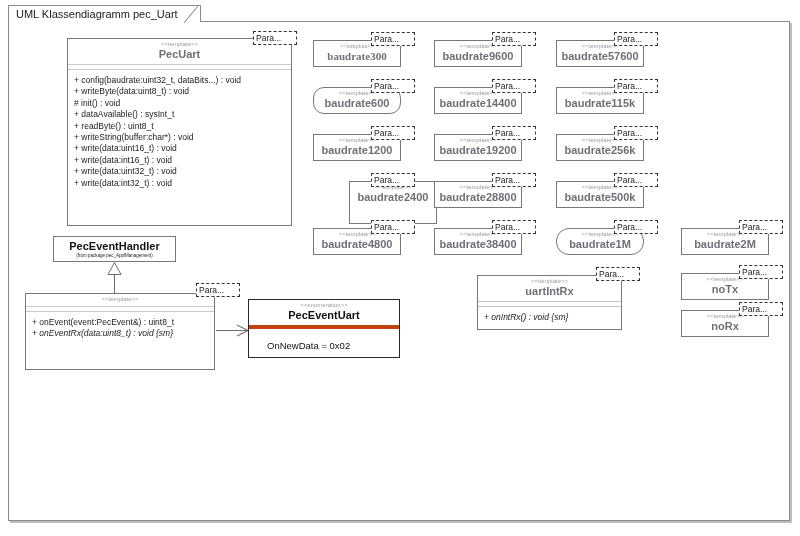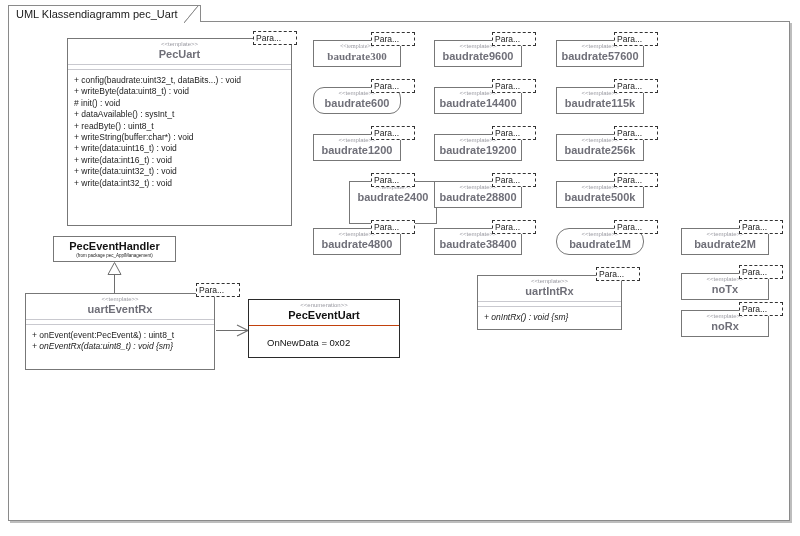--- a/index.html
+++ b/index.html
@@ -335,36 +335,35 @@
   <div class="line-v" style="left:114px; top:274px; width:1px; height:20px;"></div>
   <svg class="gen-tri-svg" style="left:107px; top:262px;" width="15" height="13" viewBox="0 0 15 13">
     <polygon points="7.5,0.5 14,12.5 1,12.5" fill="#ffffff" stroke="#6e6e6e" stroke-width="1"></polygon>
   </svg>
 
   <div class="para-box" style="left:196px; top:283px; width:44px; height:14px;">Para...</div>
 
   <div class="uml-box" style="left:25px; top:293px; width:190px; height:77px;">
     <div class="uml-head">
       <span class="stereo">&lt;&lt;template&gt;&gt;</span>
-      <span class="cls-name">uartEventRx</span>
     </div>
     <div class="uml-gap"></div>
     <div class="uml-ops">
       <div class="op">+ onEvent(event:PecEvent&amp;) : uint8_t</div>
       <div class="op ital">+ onEventRx(data:uint8_t) : void {sm}</div>
     </div>
   </div>
 
   <div class="line-h" style="left:216px; top:330px; width:32px; height:1px;"></div>
   <svg class="arrow-svg" style="left:236px; top:324px;" width="14" height="13" viewBox="0 0 14 13">
     <path d="M1,1 L12,6.5 L1,12" stroke="#6e6e6e" stroke-width="1.1" fill="none"></path>
   </svg>
 
   <div class="uml-box" style="left:248px; top:299px; width:152px; height:59px; border-color:#2a2a2a;">
-    <div class="uml-head" style="border-bottom:1px solid #c2410c;">
+    <div class="uml-head" style="border-bottom:4px solid #c2410c;">
       <span class="stereo">&lt;&lt;enumeration&gt;&gt;</span>
       <span class="cls-name dark">PecEventUart</span>
     </div>
     <div style="padding:10px 0 0 18px;">
       <div class="enum-lit">OnNewData = 0x02</div>
     </div>
   </div>
 
   <div class="para-box" style="left:596px; top:267px; width:44px; height:14px;">Para...</div>
 

